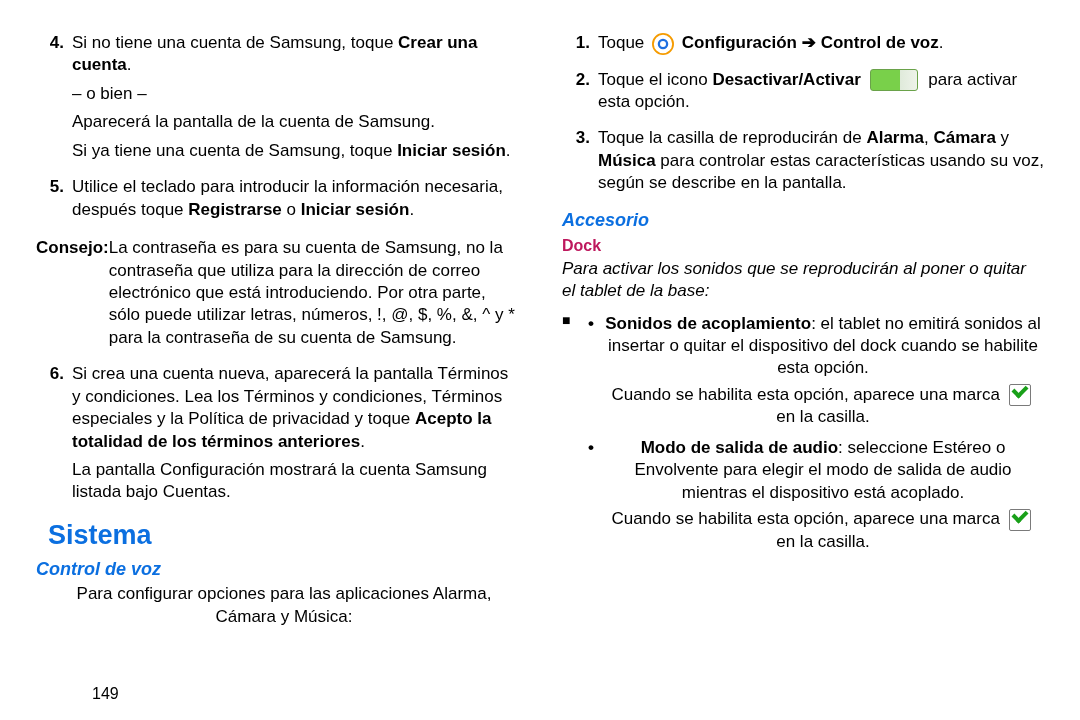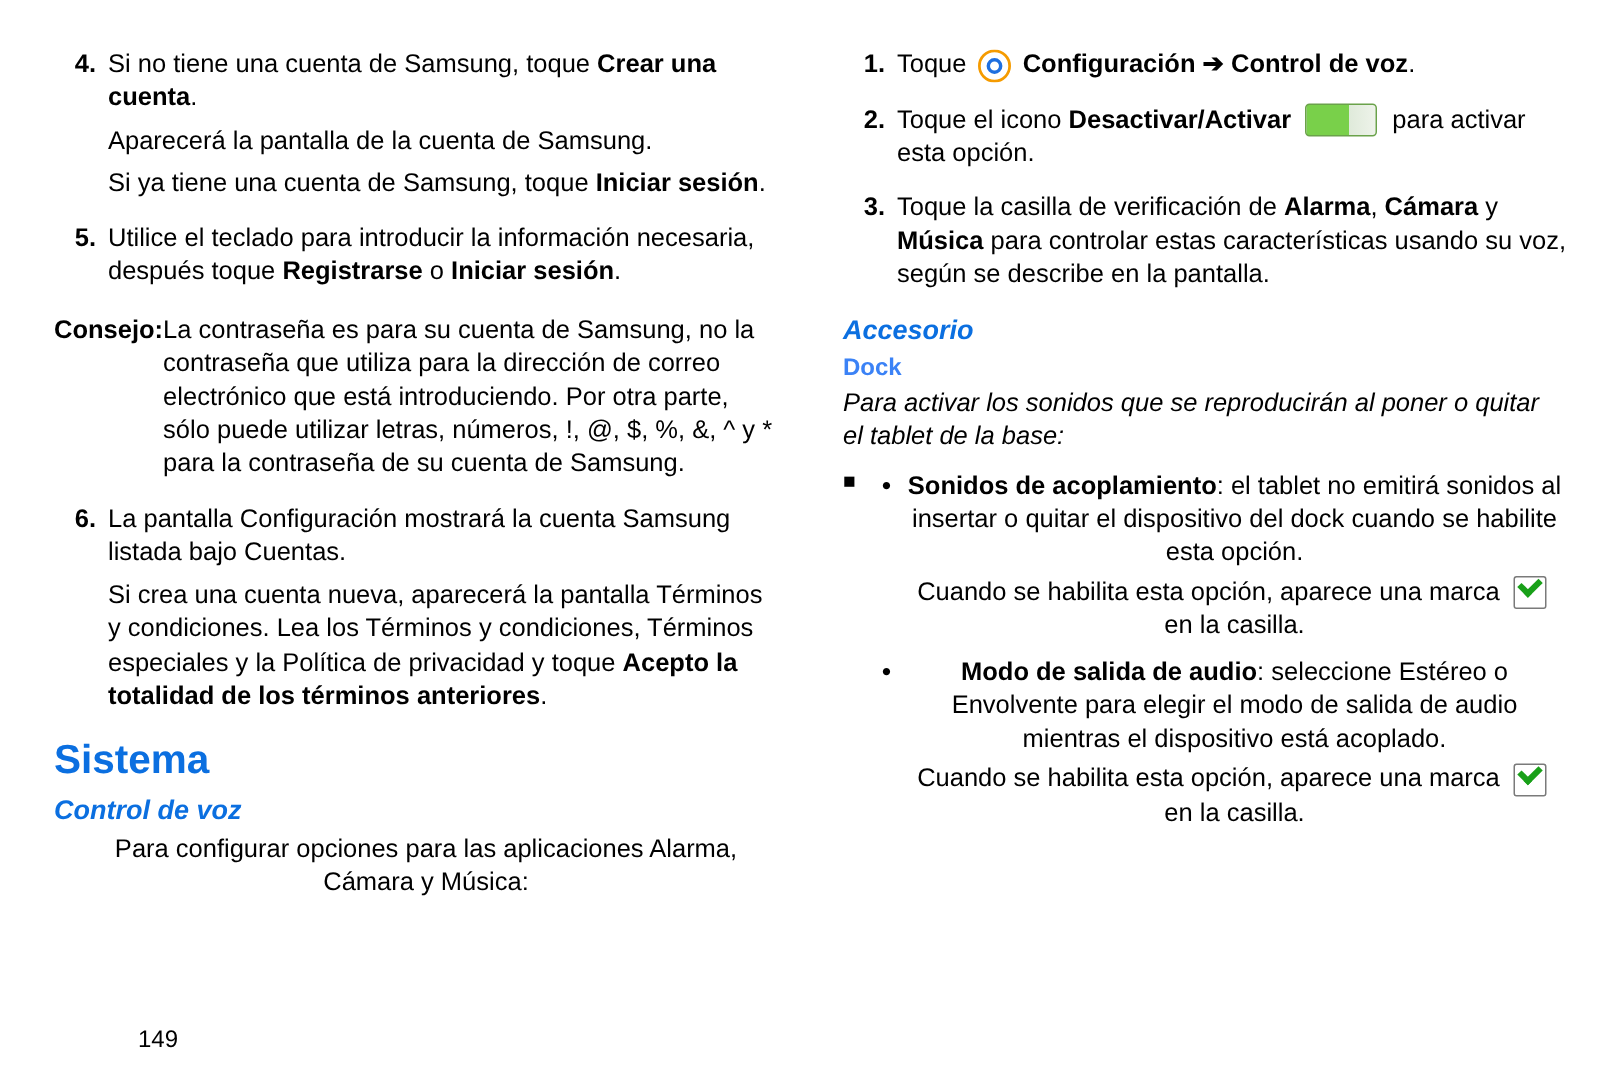--- a/index.html
+++ b/index.html
@@ -19,23 +19,23 @@
   .col-left{padding-right:22px;}
   .col-right{padding-left:22px;}
   ol.steps{list-style:none;margin:0;padding:0;}
   ol.steps > li{display:flex;margin-bottom:8px;}
   ol.steps > li > .num{flex:0 0 28px;font-weight:700;text-align:right;padding-right:8px;}
   ol.steps > li > .body{flex:1;}
   .body p{margin:0 0 6px 0;}
   .tip{display:flex;margin:10px 0 14px 0;}
   .tip .lbl{flex:0 0 72px;font-weight:700;}
   .tip .txt{flex:1;}
-  .h1{font-size:27px;font-weight:700;color:#0b6fe0;margin:8px 0 4px 0;}
+  .h1{font-size:27px;font-weight:700;color:#0b6fe0;margin:8px 0 4px 12px;}
   .h2{font-size:18px;font-weight:700;font-style:italic;color:#0b6fe0;margin:4px 0 2px 0;}
-  .h3{font-size:16px;font-weight:700;color:#3b82f6;margin:2px 0 2px 0;}
+  .h3{font-size:16px;font-weight:700;color:#be185d;margin:2px 0 2px 0;}
   b{font-weight:700;}
   .bullet-row{display:flex;margin:6px 0 4px 0;}
   .bullet-row .sq{flex:0 0 26px;font-size:14px;padding-top:2px;}
   .bullet-row .body{flex:1;}
   ul.dots{list-style:none;margin:4px 0 0 0;padding:0;}
   ul.dots > li{position:relative;padding-left:14px;margin:0 0 8px 0;text-align:center;}
   ul.dots > li:before{content:"•";position:absolute;left:0;top:0;font-weight:700;}
   .pagenum{position:absolute;left:92px;bottom:16px;font-size:16px;}
   
   .icon-settings{display:inline-block;width:22px;height:22px;vertical-align:middle;margin:0 3px;}
@@ -53,20 +53,21 @@
 <div class="page">
 
   <div class="col col-left">
     <ol class="steps">
       <li>
         <div class="num">4.</div>
         <div class="body">
           <p>
             <span>Si no tiene una cuenta de Samsung, toque </span><b>Crear una cuenta</b><span>.</span>
           </p>
+          <p>– o bien –</p>
           <p>Aparecerá la pantalla de la cuenta de Samsung.</p>
           <p>
             <span>Si ya tiene una cuenta de Samsung, toque </span><b>Iniciar sesión</b><span>.</span>
           </p>
         </div>
       </li>
       <li>
         <div class="num">5.</div>
         <div class="body">
           <p>
@@ -78,24 +79,24 @@
 
     <div class="tip">
       <div class="lbl">Consejo:</div>
       <div class="txt">La contraseña es para su cuenta de Samsung, no la contraseña que utiliza para la dirección de correo electrónico que está introduciendo. Por otra parte, sólo puede utilizar letras, números, !, @, $, %, &amp;, ^ y * para la contraseña de su cuenta de Samsung.</div>
     </div>
 
     <ol class="steps">
       <li>
         <div class="num">6.</div>
         <div class="body">
-          <p>La pantalla Configuración mostrará la cuenta Samsung listada bajo Cuentas.</p>
           <p>
             <span>Si crea una cuenta nueva, aparecerá la pantalla Términos y condiciones. Lea los Términos y condiciones, Términos especiales y la Política de privacidad y toque </span><b>Acepto la totalidad de los términos anteriores</b><span>.</span>
           </p>
+          <p>La pantalla Configuración mostrará la cuenta Samsung listada bajo Cuentas.</p>
         </div>
       </li>
     </ol>
 
     <div class="h1">Sistema</div>
     <div class="h2">Control de voz</div>
     <p style="margin:2px 0 0 14px;text-align:center;">Para configurar opciones para las aplicaciones Alarma, Cámara y Música:</p>
   </div>
 
   <div class="col col-right">
@@ -122,21 +123,21 @@
             <span>Toque el icono </span><b>Desactivar/Activar</b>
             <span class="icon-toggle"></span>
             <span> para activar esta opción.</span>
           </p>
         </div>
       </li>
       <li>
         <div class="num">3.</div>
         <div class="body">
           <p>
-            <span>Toque la casilla de verificación de </span><b>Alarma</b><span>, </span><b>Cámara</b><span> y </span><b>Música</b><span> para controlar estas características usando su voz, según se describe en la pantalla.</span>
+            <span>Toque la casilla de reproducirán de </span><b>Alarma</b><span>, </span><b>Cámara</b><span> y </span><b>Música</b><span> para controlar estas características usando su voz, según se describe en la pantalla.</span>
           </p>
         </div>
       </li>
     </ol>
 
     <div class="h2">Accesorio</div>
     <div class="h3">Dock</div>
     <p style="margin:2px 17px 4px 0;font-style:italic;">Para activar los sonidos que se reproducirán al poner o quitar el tablet de la base:</p>
 
     <div class="bullet-row">

